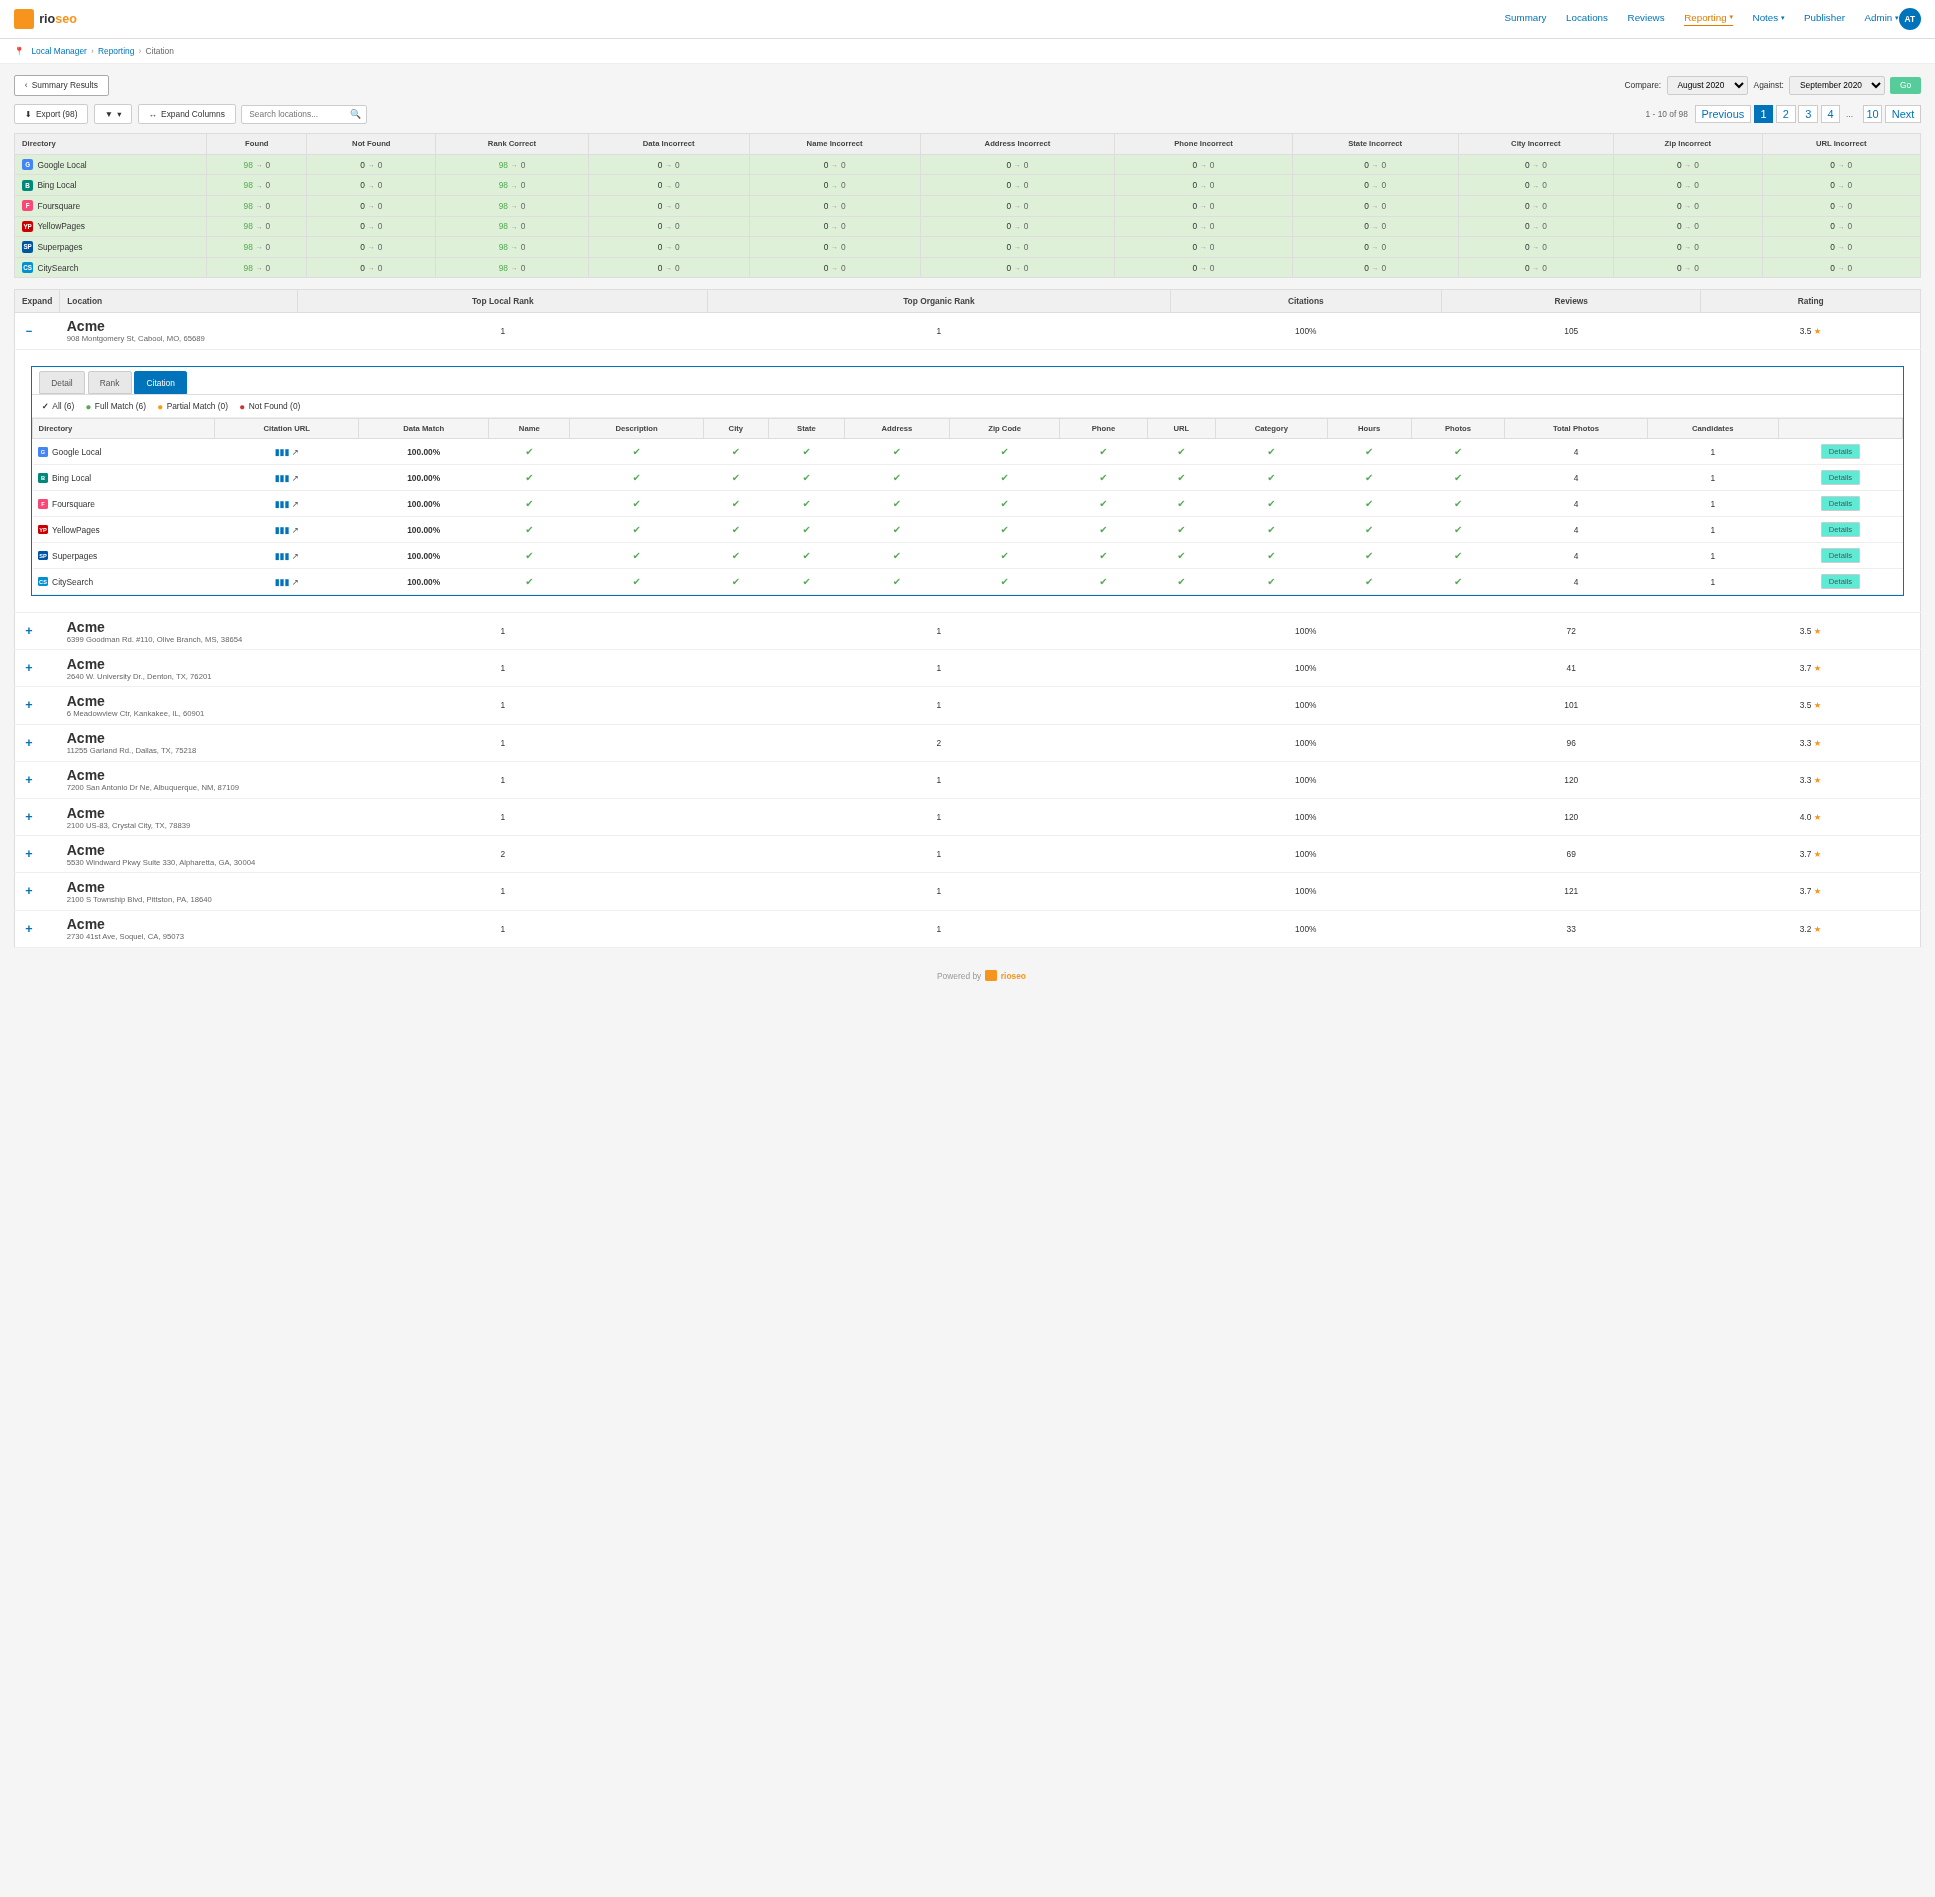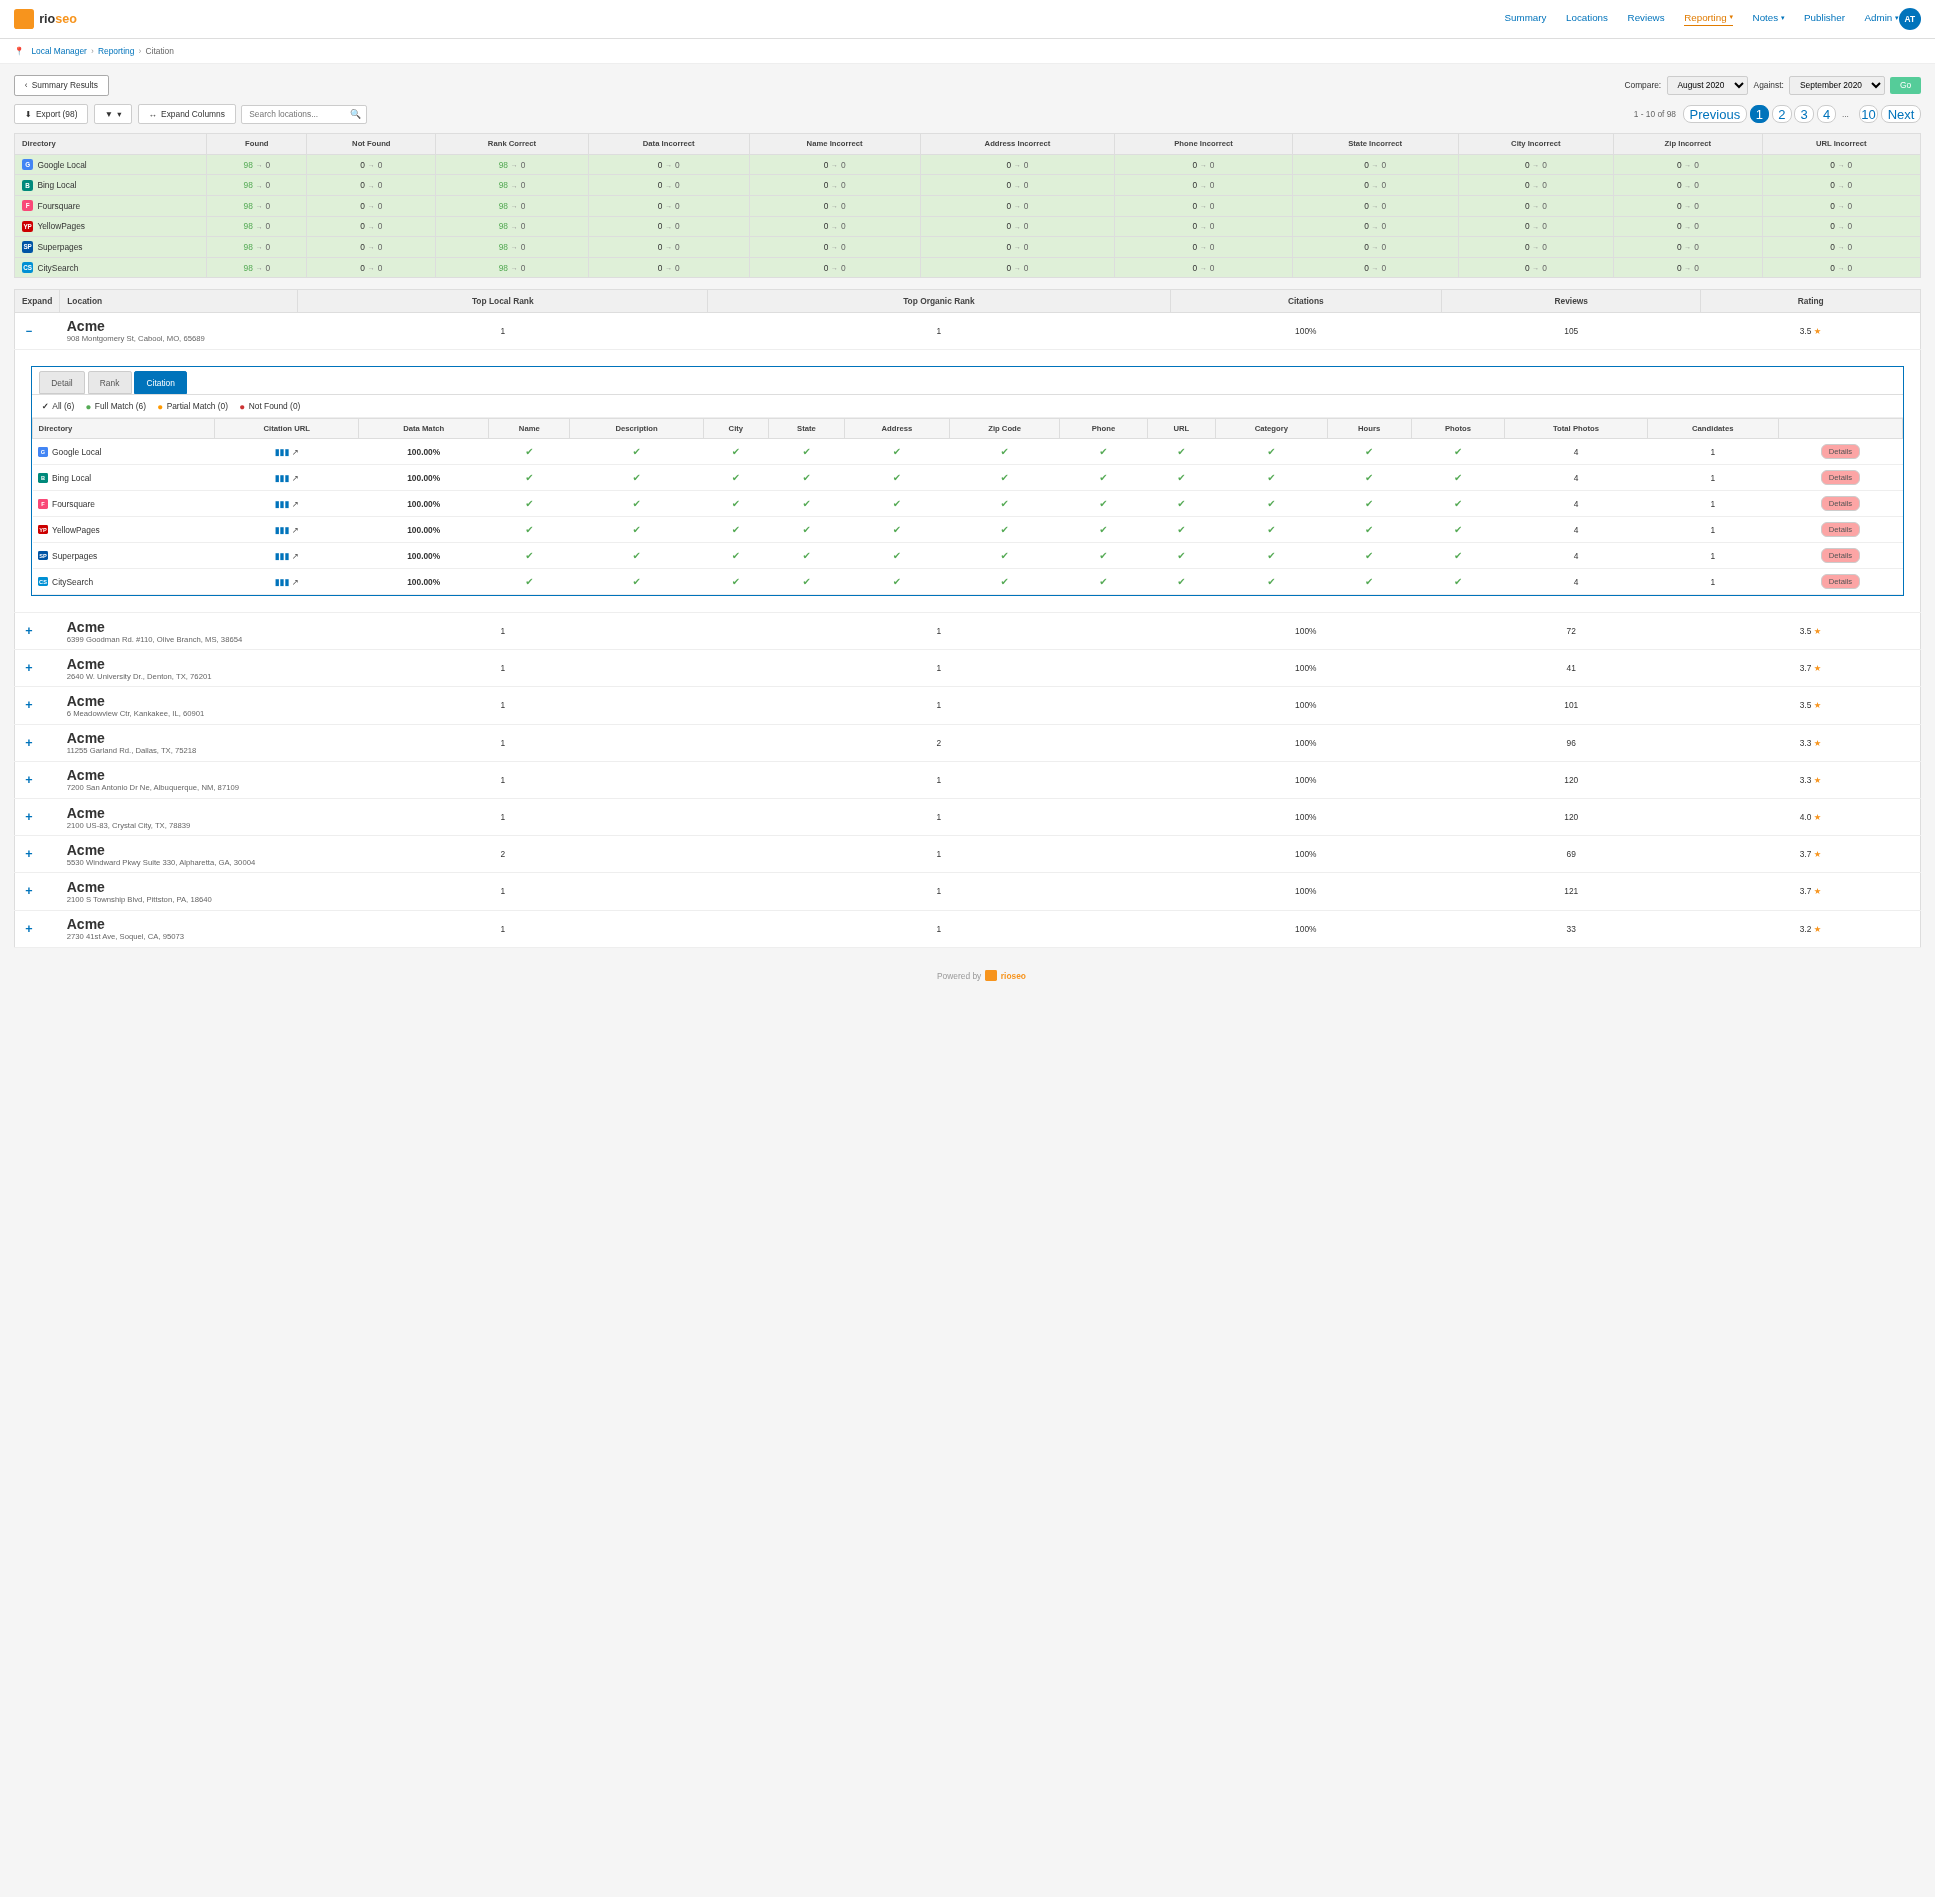--- a/index.html
+++ b/index.html
@@ -32,21 +32,21 @@
     .btn-filter { background: #fff; }
     .btn-expand { background: #fff; }
     .compare-section { display: flex; align-items: center; gap: 5.6px; font-size: 8.4px; }
     .compare-section select { border: 0.7px solid #ccc; padding: 2.8px 5.6px; border-radius: 2.1px; font-size: 8.4px; }
     .btn-go { background: #5c9; border: none; color: #fff; padding: 3.5px 9.8px; border-radius: 2.1px; cursor: pointer; font-size: 8.4px; }
     .search-box { border: 0.7px solid #ccc; padding: 3.5px 7px; border-radius: 2.1px; font-size: 8.4px; width: 126px; }
 
     
     .pagination { display: flex; align-items: center; gap: 2.8px; font-size: 8.4px; }
     .pagination span { margin-right: 4.2px; color: #666; }
-    .page-btn { border: 0.7px solid #ccc; background: #fff; width: 19.6px; height: 18px; display: flex; align-items: center; justify-content: center; border-radius: 8px; cursor: pointer; font-size: 13px; color: #0073bb; }
+    .page-btn { border: 0.7px solid #ccc; background: #fff; width: 19.6px; height: 18px; display: flex; align-items: center; justify-content: center; border-radius: 0; cursor: pointer; font-size: 11px; color: #0073bb; }
     .page-btn.active { background: #0073bb; color: #fff; border-color: #0073bb; }
     .page-btn.text { width: auto; padding: 0 5.6px; }
     .page-dots { padding: 0 2.8px; color: #666; }
 
     
     .summary-table { width: 100%; border-collapse: collapse; background: #fff; border: 0.7px solid #ddd; margin-bottom: 11.2px; }
     .summary-table th { background: #f0f0f0; border: 0.7px solid #ddd; padding: 5.6px 7px; font-size: 7.7px; font-weight: 600; text-align: center; color: #444; }
     .summary-table th.dir-col { text-align: left; }
     .summary-table td { border: 0.7px solid #ddd; padding: 4.2px 7px; font-size: 8.4px; text-align: center; }
     .summary-table tr.green-row td { background: #dff0d8; }
@@ -79,21 +79,21 @@
     .dot-green { color: #5a5; font-size: 9.8px; }
     .dot-orange { color: #f90; font-size: 9.8px; }
     .dot-red { color: #c33; font-size: 9.8px; }
     .citation-table { width: 100%; border-collapse: collapse; }
     .citation-table th { background: #f5f5f5; border: 0.7px solid #ddd; padding: 4.9px 5.6px; font-size: 7.7px; font-weight: 600; text-align: center; color: #444; }
     .citation-table th.dir-th { text-align: left; }
     .citation-table td { border-bottom: 0.7px solid #eee; padding: 4.9px 5.6px; font-size: 8.4px; text-align: center; }
     .citation-table td.dir-td { text-align: left; }
     .check-green { color: #5a5; font-size: 9.8px; }
     .pct-bold { font-weight: bold; }
-    .details-btn { border: 0.7px solid #ccc; background: #fca5a5; padding: 2.1px 7px; border-radius: 6px; cursor: pointer; font-size: 7.7px; color: #555; }
+    .details-btn { border: 0.7px solid #ccc; background: #5eead4; padding: 2.1px 7px; border-radius: 1px; cursor: pointer; font-size: 7.7px; color: #555; }
     .bar-icon { color: #0073bb; font-size: 9px; cursor: pointer; }
     .arrow-icon { color: #555; font-size: 8.4px; cursor: pointer; }
 
     
     .toolbar2 { display: flex; align-items: center; justify-content: space-between; margin-bottom: 8.4px; }
     .toolbar2-left { display: flex; align-items: center; gap: 5.6px; }
 
     
     .footer { text-align: center; padding: 11.2px; color: #999; font-size: 8.4px; display: flex; align-items: center; justify-content: center; gap: 4.2px; margin-left: 28px; }
     .footer-logo-sq { width: 11.2px; height: 11.2px; background: #f7941d; border-radius: 1.4px; display: inline-block; }

